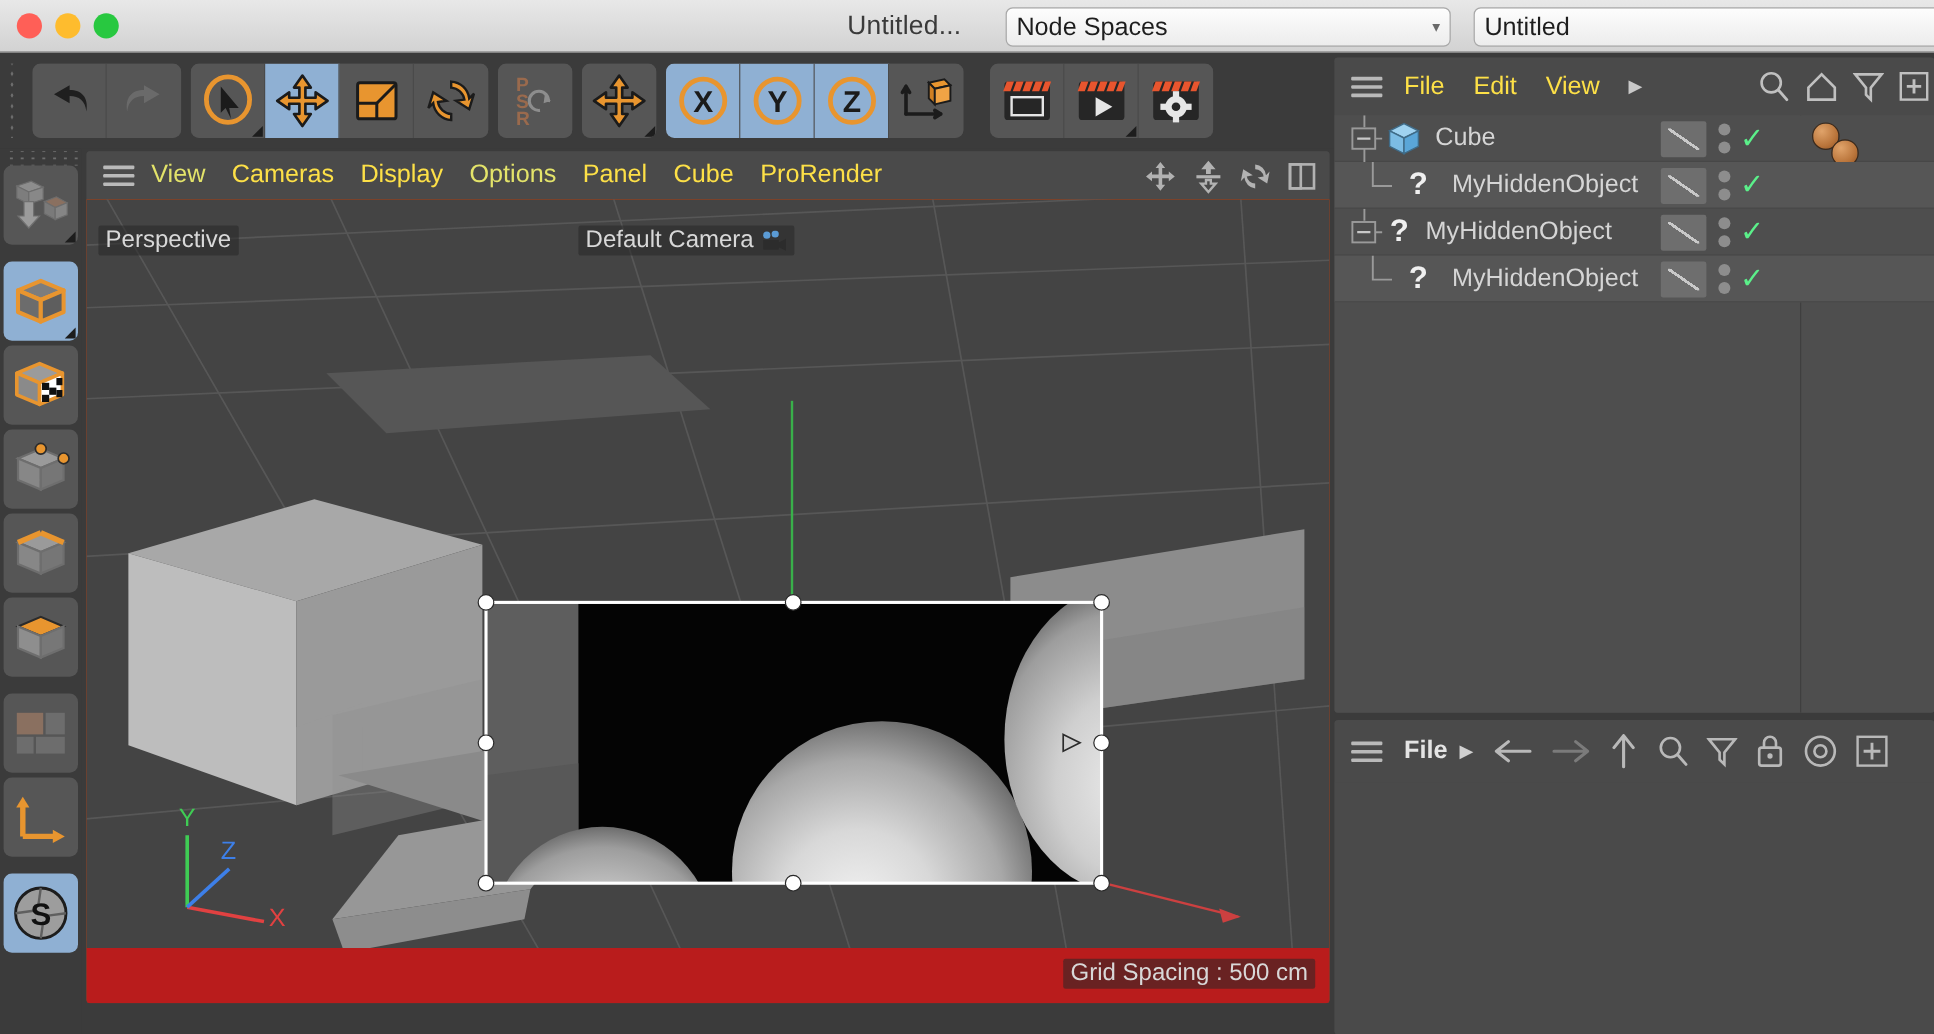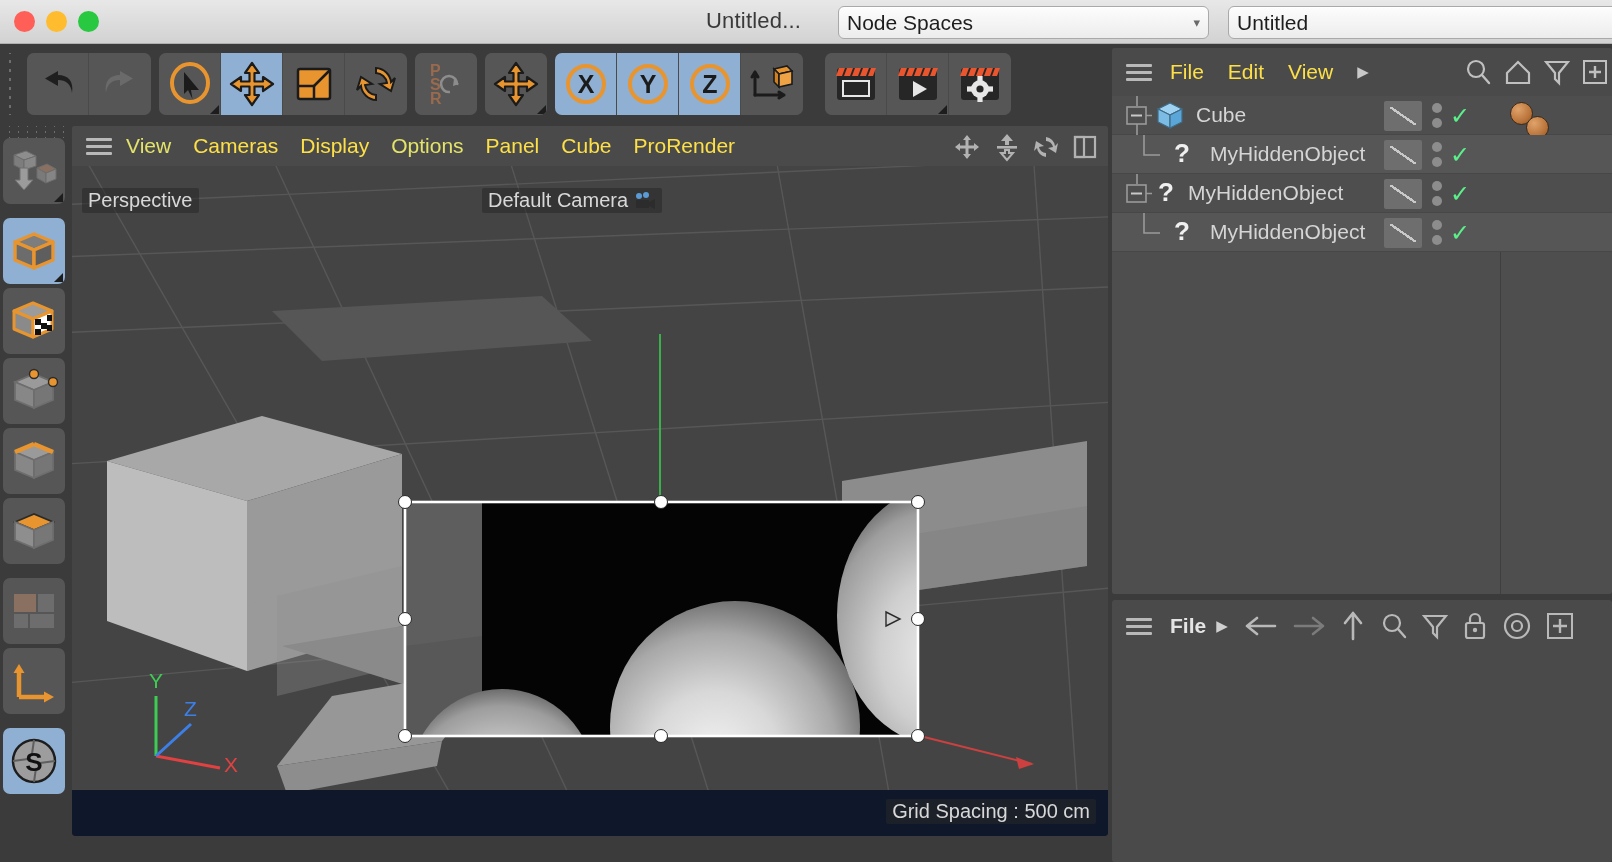--- a/index.html
+++ b/index.html
@@ -119,21 +119,21 @@
     position:absolute; font-size:20px; color:#d8d8d8;
     background:rgba(40,40,40,.55); padding:1px 6px; border-radius:2px;
     white-space:nowrap;
   }
   #perspective-label{ left:10px; top:22px; }
   #camera-label{ left:410px; top:22px; display:flex; align-items:center; gap:6px; }
   #grid-spacing-label{ right:12px; bottom:12px; }
 
   .vbottombar{
     position:absolute; left:0; bottom:0; width:1036px; height:46px;
-    background:#0f172a;
+    background:#b91c1c;
     text-align:center;
   }
 
   
   .gizmo{ position:absolute; left:56px; bottom:62px; width:120px; height:110px; }
   .gizmo text{ font-family:"Liberation Sans",sans-serif; font-size:21px; }
 
   
   .objman{
     position:absolute; left:1112px; top:48px; width:500px; height:546px;

